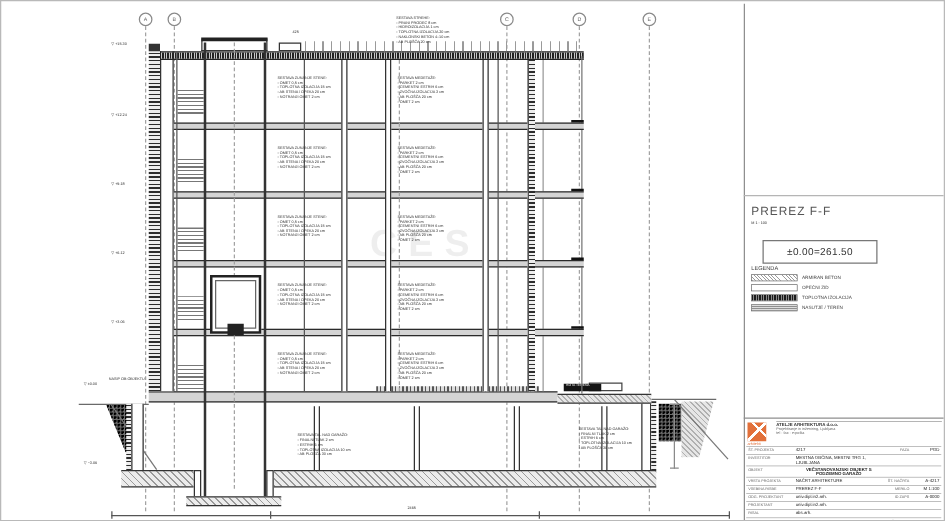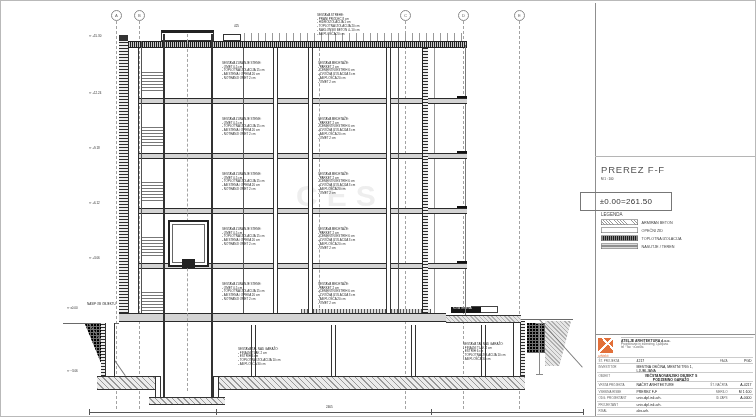--- a/index.html
+++ b/index.html
@@ -250,21 +250,21 @@
   <div class="abs" style="left:430px;top:408px;width:1px;height:6px;background:#555;"></div>
   <div class="abs" style="left:582px;top:408px;width:1px;height:6px;background:#555;"></div>
   <div class="abs m" style="left:325px;top:404px;">2465</div>
 
   <div class="abs" style="left:594px;top:2px;width:1px;height:413px;background:#8f8f8f;"></div>
   <div class="abs" style="left:594px;top:155px;width:160px;height:1px;background:#b5b5b5;"></div>
   <div class="abs" style="left:594px;top:333px;width:160px;height:1px;background:#8f8f8f;"></div>
 
   <div class="abs panel-title" style="left:600px;top:163px;">PREREZ F-F</div>
   <div class="abs m" style="left:600px;top:176px;">M 1 : 100</div>
-  <div class="abs lvlbox" style="left:579px;top:191px;width:90px;height:17px;">
+  <div class="abs lvlbox" style="left:609px;top:191px;width:90px;height:17px;">
     <span>±0.00=261.50</span>
   </div>
 
   <div class="abs legend-wrap" style="left:600px;top:211px;">
     <div class="legend-head">LEGENDA</div>
     <div id="legend-items">
     <div class="lg-row">
       <div class="sw sw-concrete"></div>
       <div class="lg-label">ARMIRAN BETON</div>
     </div>

